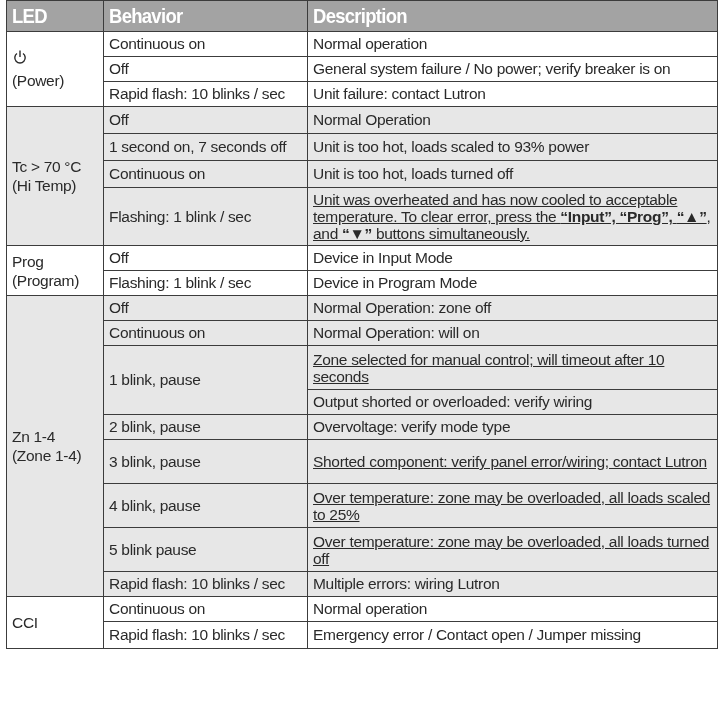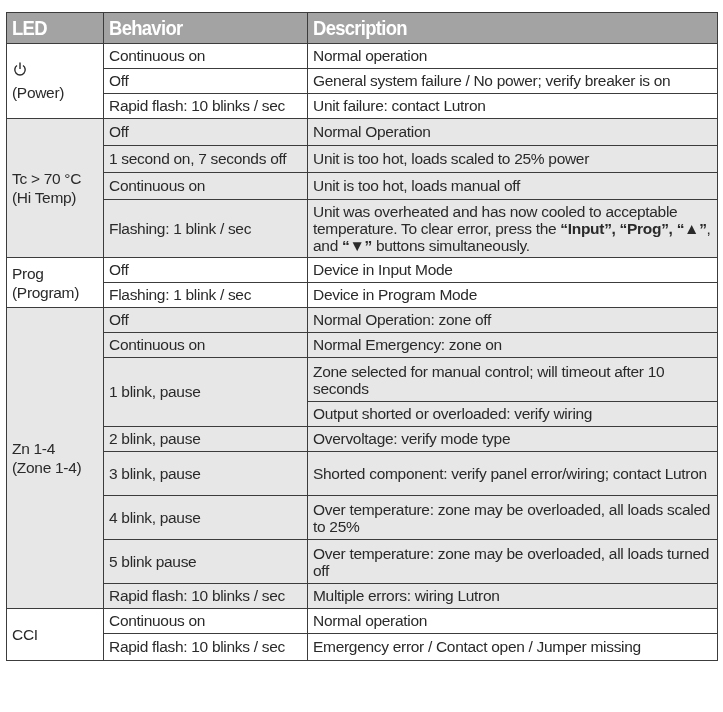--- a/index.html
+++ b/index.html
@@ -1,19 +1,19 @@
 <!DOCTYPE html>
 <html><head>
 <meta charset="utf-8">
 <style>
   html, body { margin: 0; padding: 0; background: #ffffff; }
   body { width: 723px; height: 712px; position: relative; overflow: hidden;
          font-family: "Liberation Sans", sans-serif; color: #2a2a2a; }
   table.led-table {
-    position: absolute; left: 6px; top: 12px; width: 711px;
+    position: absolute; left: 6px; top: 0; width: 711px;
     border-collapse: collapse; table-layout: fixed;
     font-size: 15.5px; line-height: 16px;
   }
   table.led-table col.c1 { width: 97px; }
   table.led-table col.c2 { width: 204px; }
   table.led-table col.c3 { width: 410px; }
   table.led-table th, table.led-table td {
     border: 1.5px solid #3c3c3c; padding: 0 5px; vertical-align: middle;
     text-align: left; letter-spacing: -0.3px;
   }
@@ -25,21 +25,21 @@
   .hdr-text { display: inline-block; transform: scaleX(0.88); transform-origin: left center; }
   tr.g td { background: #e7e7e7; }
   tr.w td { background: #ffffff; }
   td.led { vertical-align: middle; line-height: 19px; margin-top: 45px; }
   td.h2 { height: 24px; }
   td.h3 { height: 26px; }
   td.tall2 { height: 43px; }
   td.tall3 { height: 57px; }
   .power-icon { display: inline-block; width: 16px; height: 16px; margin-bottom: 2px; }
   .bold { font-weight: bold; }
-  .desc-multi { line-height: 17px; padding-top: 3px; padding-bottom: 3px; }
+  .desc-multi { line-height: 17px; padding-top: 3px; padding-bottom: 3px; text-decoration: underline; }
 </style>
 </head>
 <body>
 
 <table class="led-table">
   <colgroup>
       <col class="c1">
       <col class="c2">
       <col class="c3">
     </colgroup>
@@ -75,25 +75,25 @@
     <tr class="g">
       <td class="led" rowspan="4">
         <span>Tc &gt; 70 °C</span><br>
         <span>(Hi Temp)</span>
       </td>
       <td class="h3">Off</td>
       <td>Normal Operation</td>
     </tr>
     <tr class="g">
       <td class="h3">1 second on, 7 seconds off</td>
-      <td>Unit is too hot, loads scaled to 25% power</td>
+      <td>Unit is too hot, loads scaled to 93% power</td>
     </tr>
     <tr class="g">
       <td class="h3">Continuous on</td>
-      <td>Unit is too hot, loads manual off</td>
+      <td>Unit is too hot, loads turned off</td>
     </tr>
     <tr class="g">
       <td class="tall3">Flashing: 1 blink / sec</td>
       <td class="desc-multi"><span>Unit was overheated and has now cooled to acceptable temperature. To clear error, press the </span><span class="bold">“Input”, “Prog”,</span><span> </span><span class="bold">“▲”</span><span>, and </span><span class="bold">“▼”</span><span> buttons simultaneously.</span></td>
     </tr>
 
     <tr class="w">
       <td class="led" rowspan="2">
         <span>Prog</span><br>
         <span>(Program)</span>
@@ -109,21 +109,21 @@
     <tr class="g">
       <td class="led" rowspan="9">
         <span>Zn 1-4</span><br>
         <span>(Zone 1-4)</span>
       </td>
       <td class="h2">Off</td>
       <td>Normal Operation: zone off</td>
     </tr>
     <tr class="g">
       <td class="h2">Continuous on</td>
-      <td>Normal Emergency: zone on</td>
+      <td>Normal Operation: will on</td>
     </tr>
     <tr class="g">
       <td rowspan="2">1 blink, pause</td>
       <td class="desc-multi tall2">Zone selected for manual control; will timeout after 10 seconds</td>
     </tr>
     <tr class="g">
       <td class="h2">Output shorted or overloaded: verify wiring</td>
     </tr>
     <tr class="g">
       <td class="h2">2 blink, pause</td>

